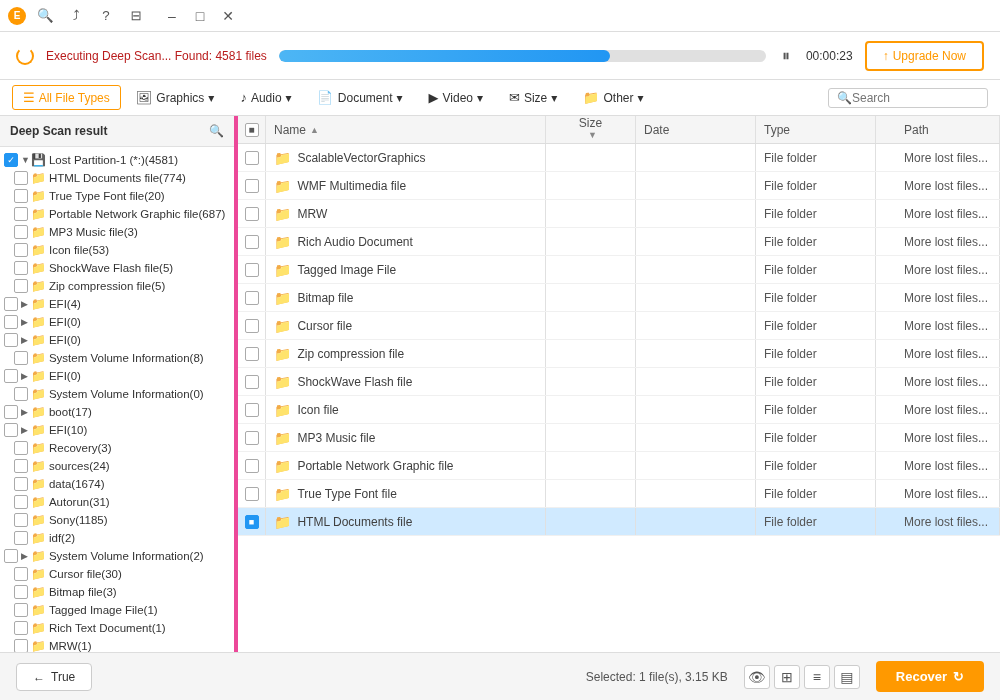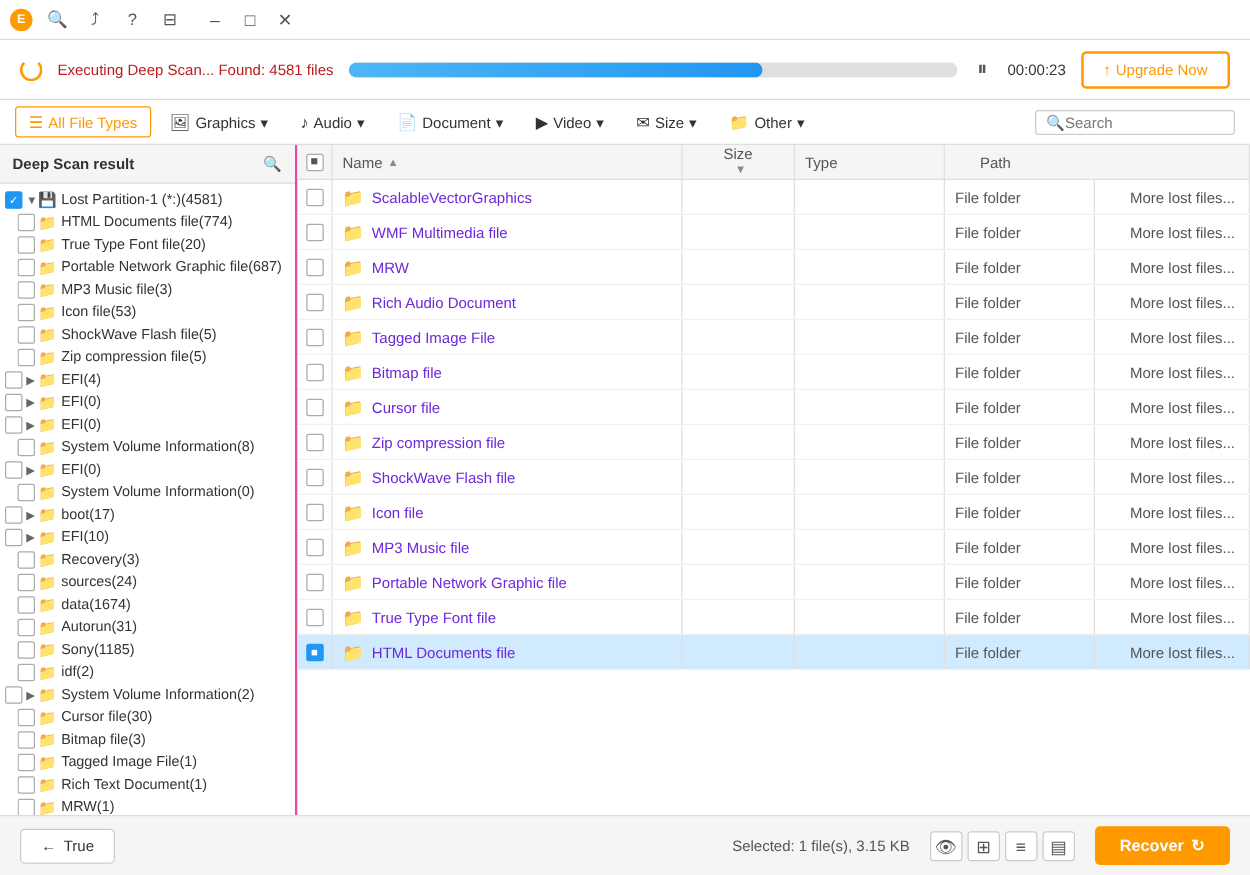--- a/index.html
+++ b/index.html
@@ -111,21 +111,21 @@
     .search-icon { color: #999; font-size: 12px; }
 
     
     .main { display: flex; height: calc(700px - 32px - 48px - 36px - 48px); }
 
     
     .sidebar {
       width: 238px;
       min-width: 238px;
       background: #fff;
-      border-right: 2px solid #ec4899;
+      border-right: 4px solid #ec4899;
       overflow-y: auto;
       overflow-x: hidden;
     }
     .sidebar-header {
       display: flex; align-items: center;
       padding: 8px 10px;
       background: #f5f5f5;
       border-bottom: 1px solid #e0e0e0;
       font-weight: bold; font-size: 12px; color: #333;
     }
@@ -194,21 +194,21 @@
     .file-row .checkbox {
       width: 14px; height: 14px;
       border: 1px solid #aaa;
       border-radius: 2px;
       background: #fff;
       display: flex; align-items: center; justify-content: center;
       font-size: 9px;
     }
     .file-row .checkbox.checked { background: #2196f3; border-color: #2196f3; color: #fff; }
     .file-icon { color: #f90; margin-right: 6px; font-size: 14px; }
-    .file-name { font-size: 12px; color: #6d28d9; display: flex; align-items: center; }
+    .file-name { font-size: 12px; color: #404040; display: flex; align-items: center; }
     .file-cell { font-size: 12px; color: #555; padding: 0 8px; overflow: hidden; text-overflow: ellipsis; white-space: nowrap; }
 
     
     .bottombar {
       height: 48px;
       background: #f5f5f5;
       border-top: 1px solid #ddd;
       display: flex;
       align-items: center;
       padding: 0 16px;
@@ -497,20 +497,23 @@
         <div style="width:14px;height:14px;border:1px solid #aaa;border-radius:2px;background:#fff;display:flex;align-items:center;justify-content:center;font-size:10px;color:#555;">■</div>
       </div>
       <div class="filelist-col col-name">
         <span>Name</span>
         <span class="sort-arrow">▲</span>
       </div>
       <div class="filelist-col col-size">
         <span>Size</span>
         <span class="sort-arrow">▼</span>
       </div>
+      <div class="filelist-col col-date">
+        <span>Date</span>
+      </div>
       <div class="filelist-col col-type">
         <span>Type</span>
       </div>
       <div class="filelist-col col-path">
         <span>Path</span>
       </div>
     </div>
     <div class="filelist-body">
 
     <div class="file-row">

